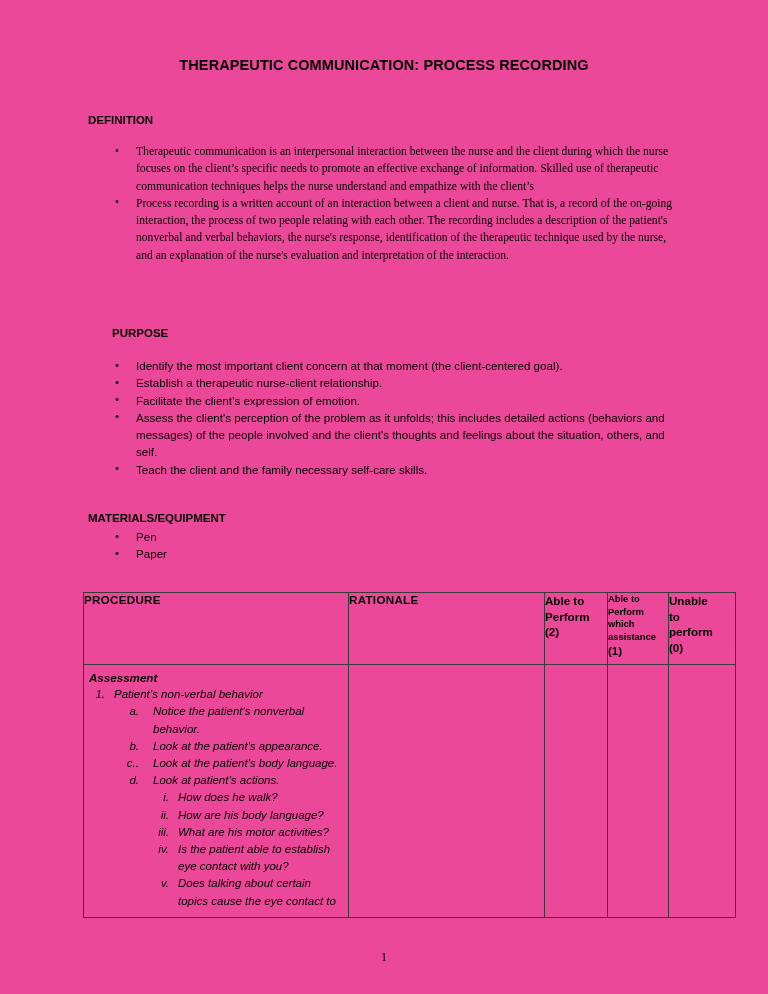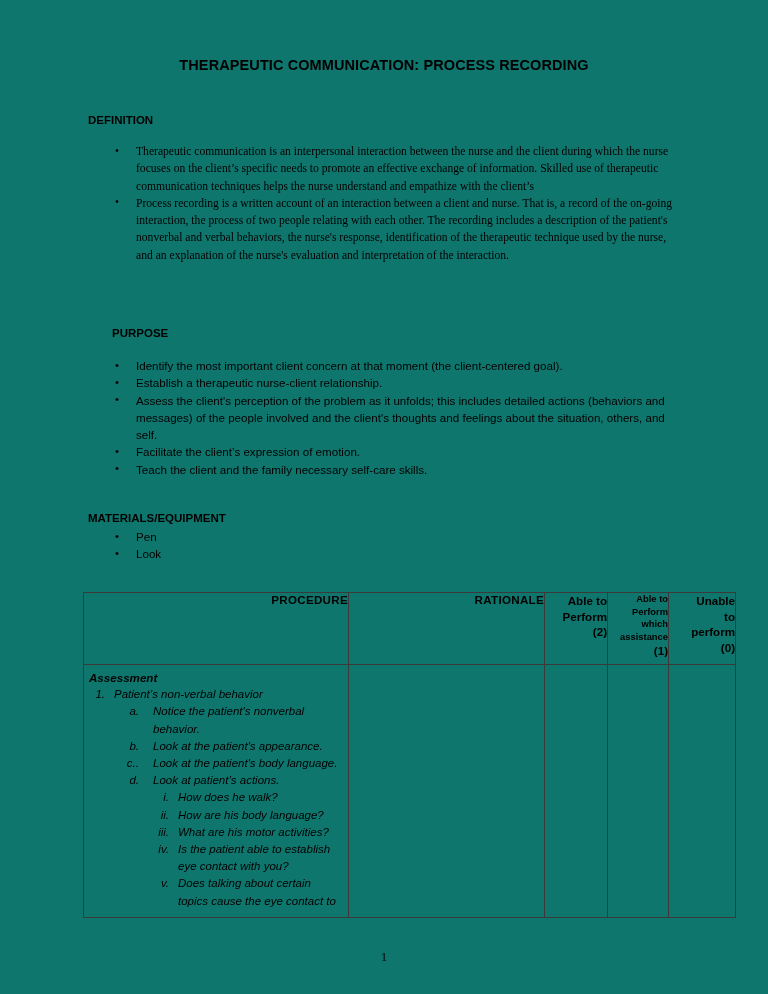--- a/index.html
+++ b/index.html
@@ -13,21 +13,21 @@
     position: relative;
     font-family: "Liberation Sans", sans-serif;
     color: #000000;
     overflow: hidden;
   }
 
   .page {
     position: relative;
     width: 768px;
     height: 994px;
-    background: #0f766e;
+    background: #ec4899;
   }
 
   
   .doc-title {
     position: absolute;
     left: 0;
     top: 57px;
     width: 768px;
     text-align: center;
     font-size: 14.5px;
@@ -92,21 +92,21 @@
   }
 
   .col-procedure { width: 265px; }
   .col-rationale { width: 196px; }
   .col-able2     { width: 63px; }
   .col-able1     { width: 61px; }
   .col-unable    { width: 67px; }
 
   .head-cell {
     height: 71px;
-    text-align: right;
+    text-align: left;
     vertical-align: middle;
     font-weight: bold;
   }
   .head-main {
     font-size: 11.6px;
     letter-spacing: 0.3px;
   }
   .head-score {
     font-size: 11.6px;
     line-height: 15.5px;
@@ -171,29 +171,29 @@
   <div class="section-heading" id="heading-definition">DEFINITION</div>
   <ul class="bullet-list" id="list-definition">
     <li>Therapeutic communication is an interpersonal interaction between the nurse and the client during which the nurse focuses on the client’s specific needs to promote an effective exchange of information. Skilled use of therapeutic communication techniques helps the nurse understand and empathize with the client’s</li>
     <li>Process recording is a written account of an interaction between a client and nurse.  That is, a record of the on-going interaction, the process of two people relating with each other. The recording includes a description of the patient's nonverbal and verbal behaviors, the nurse's response, identification of the therapeutic technique used by the nurse, and an explanation of the nurse's evaluation and interpretation of the interaction.</li>
   </ul>
 
   <div class="section-heading" id="heading-purpose">PURPOSE</div>
   <ul class="bullet-list" id="list-purpose">
     <li>Identify the most important client concern at that moment (the client-centered goal).</li>
     <li>Establish a therapeutic nurse-client relationship.</li>
+    <li>Facilitate the client’s expression of emotion.</li>
     <li>Assess the client's perception of the problem as it unfolds; this includes detailed actions (behaviors and messages) of the people involved and the client's thoughts and feelings about the situation, others, and self.</li>
-    <li>Facilitate the client’s expression of emotion.</li>
     <li>Teach the client and the family necessary self-care skills.</li>
   </ul>
 
   <div class="section-heading" id="heading-materials">MATERIALS/EQUIPMENT</div>
   <ul class="bullet-list" id="list-materials">
     <li>Pen</li>
-    <li>Look</li>
+    <li>Paper</li>
   </ul>
 
   <table class="proc-table">
     <colgroup>
       <col class="col-procedure">
       <col class="col-rationale">
       <col class="col-able2">
       <col class="col-able1">
       <col class="col-unable">
     </colgroup>

